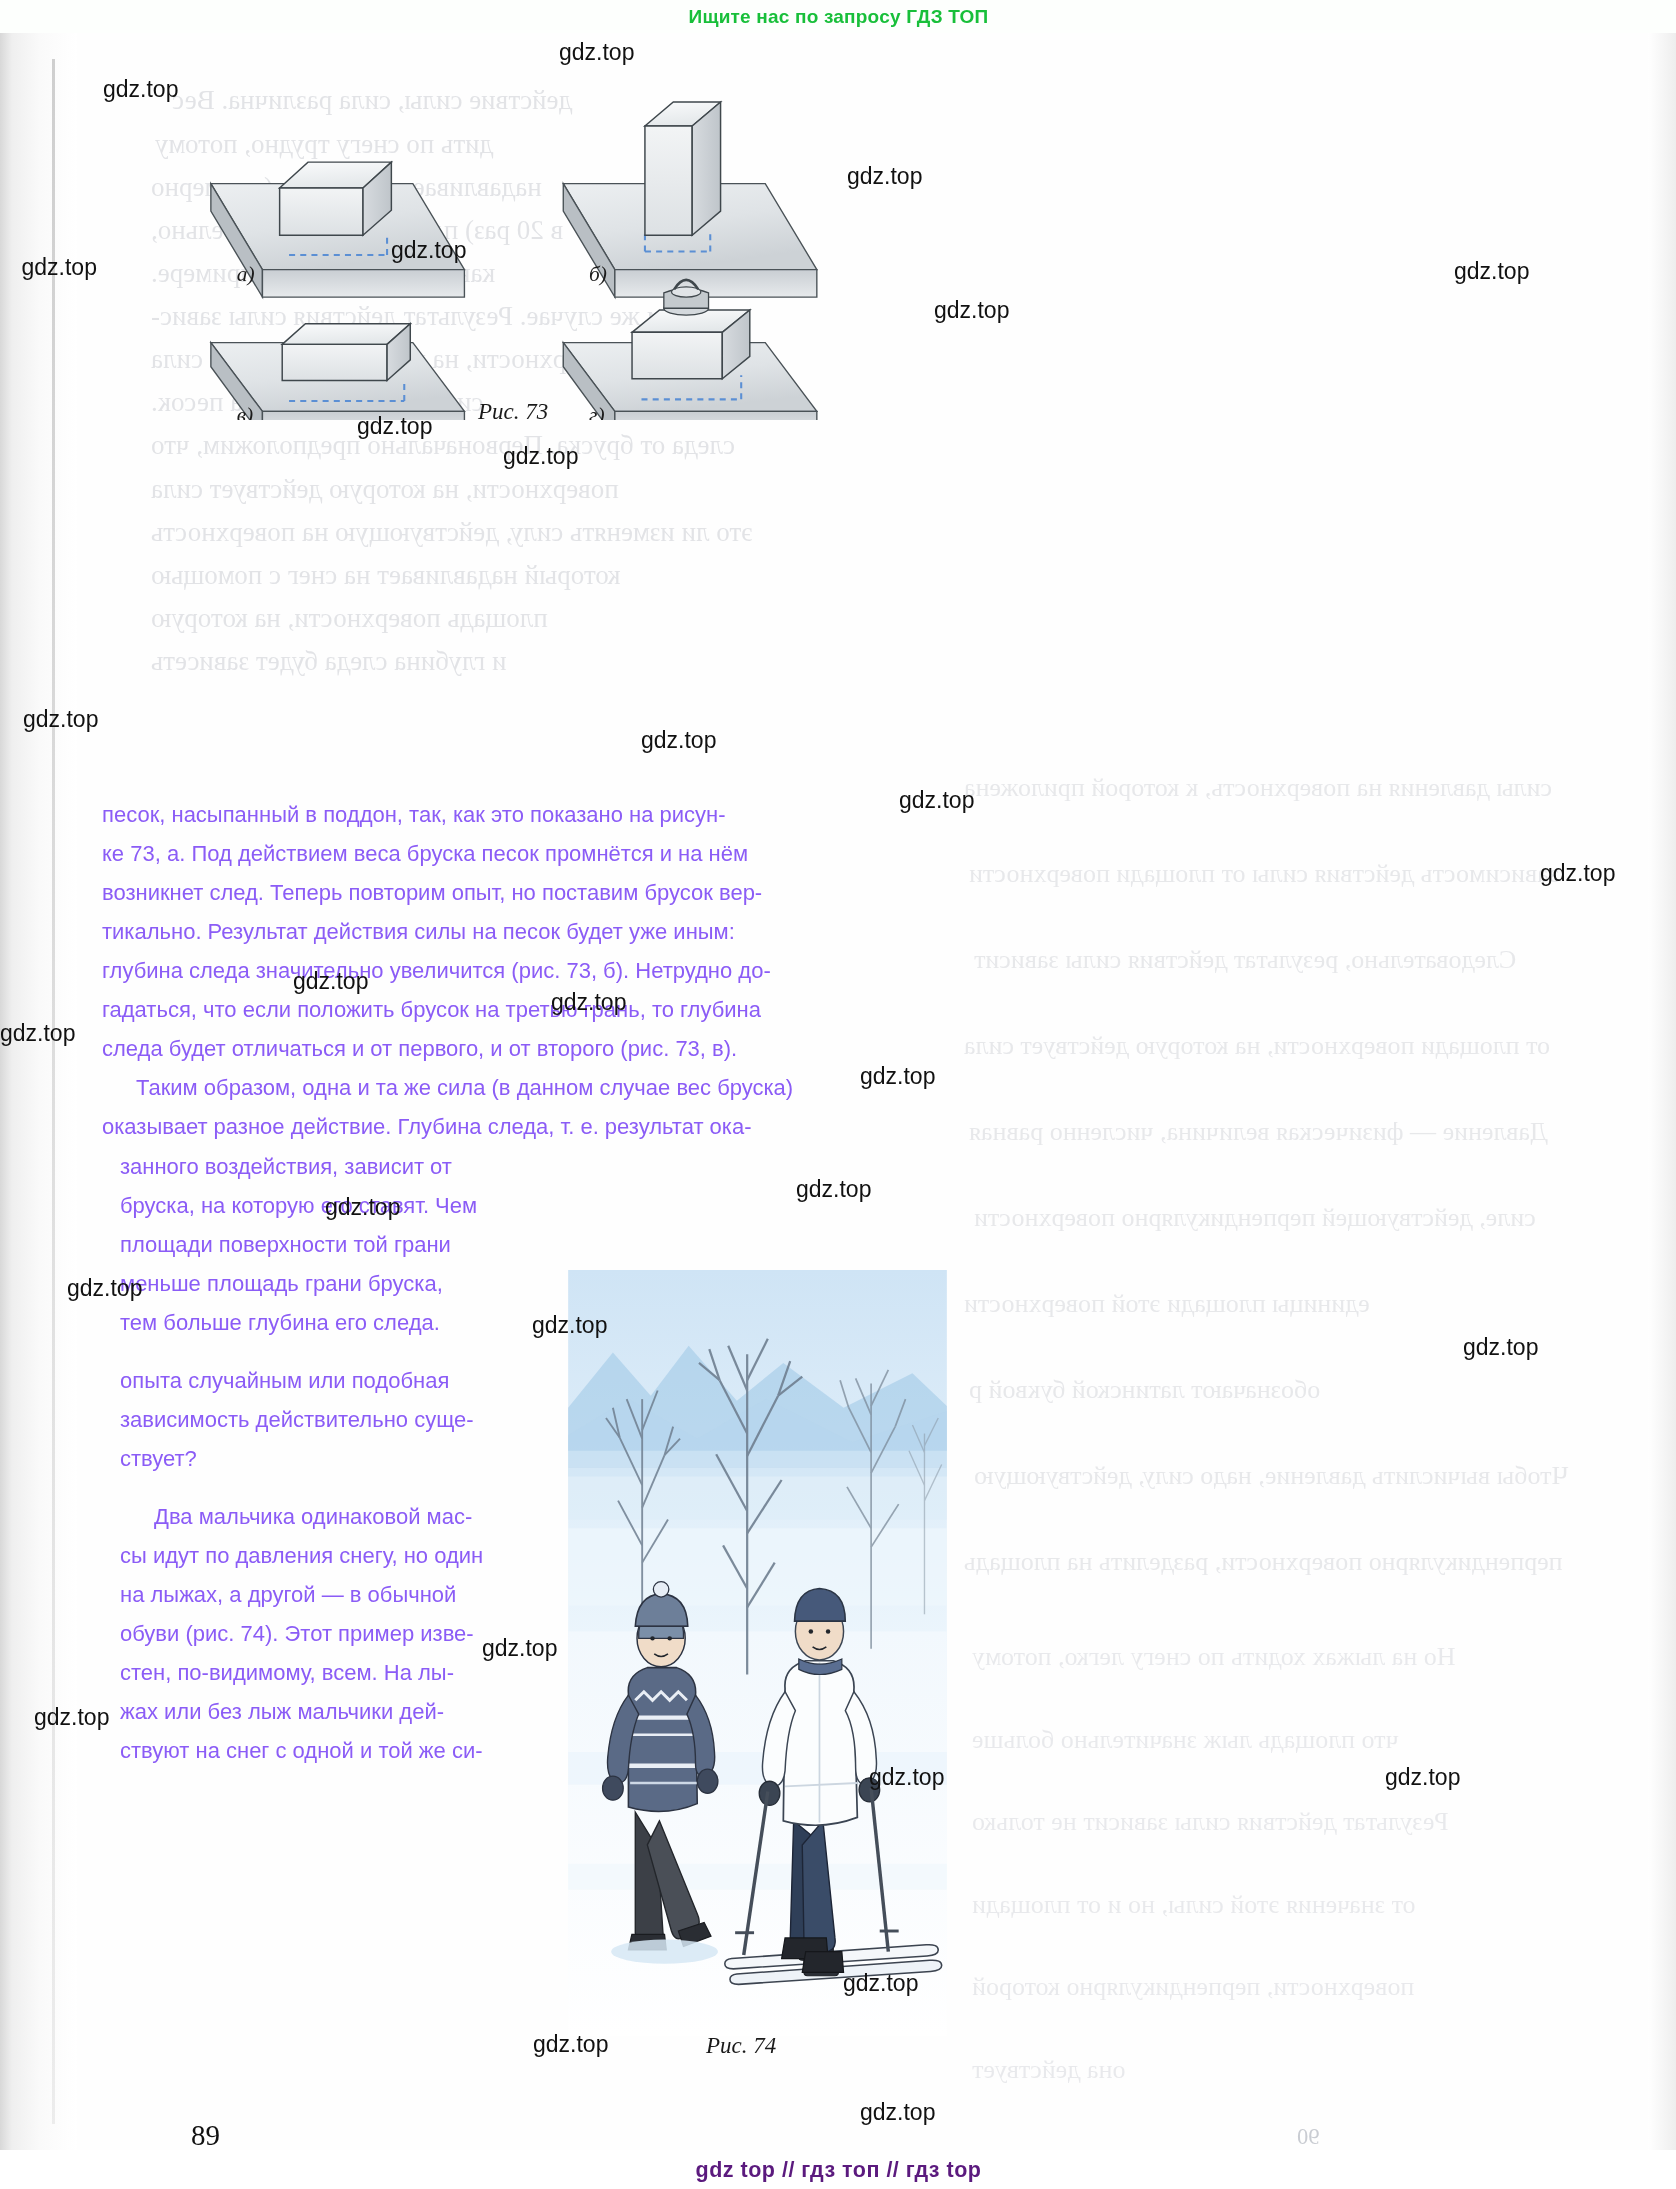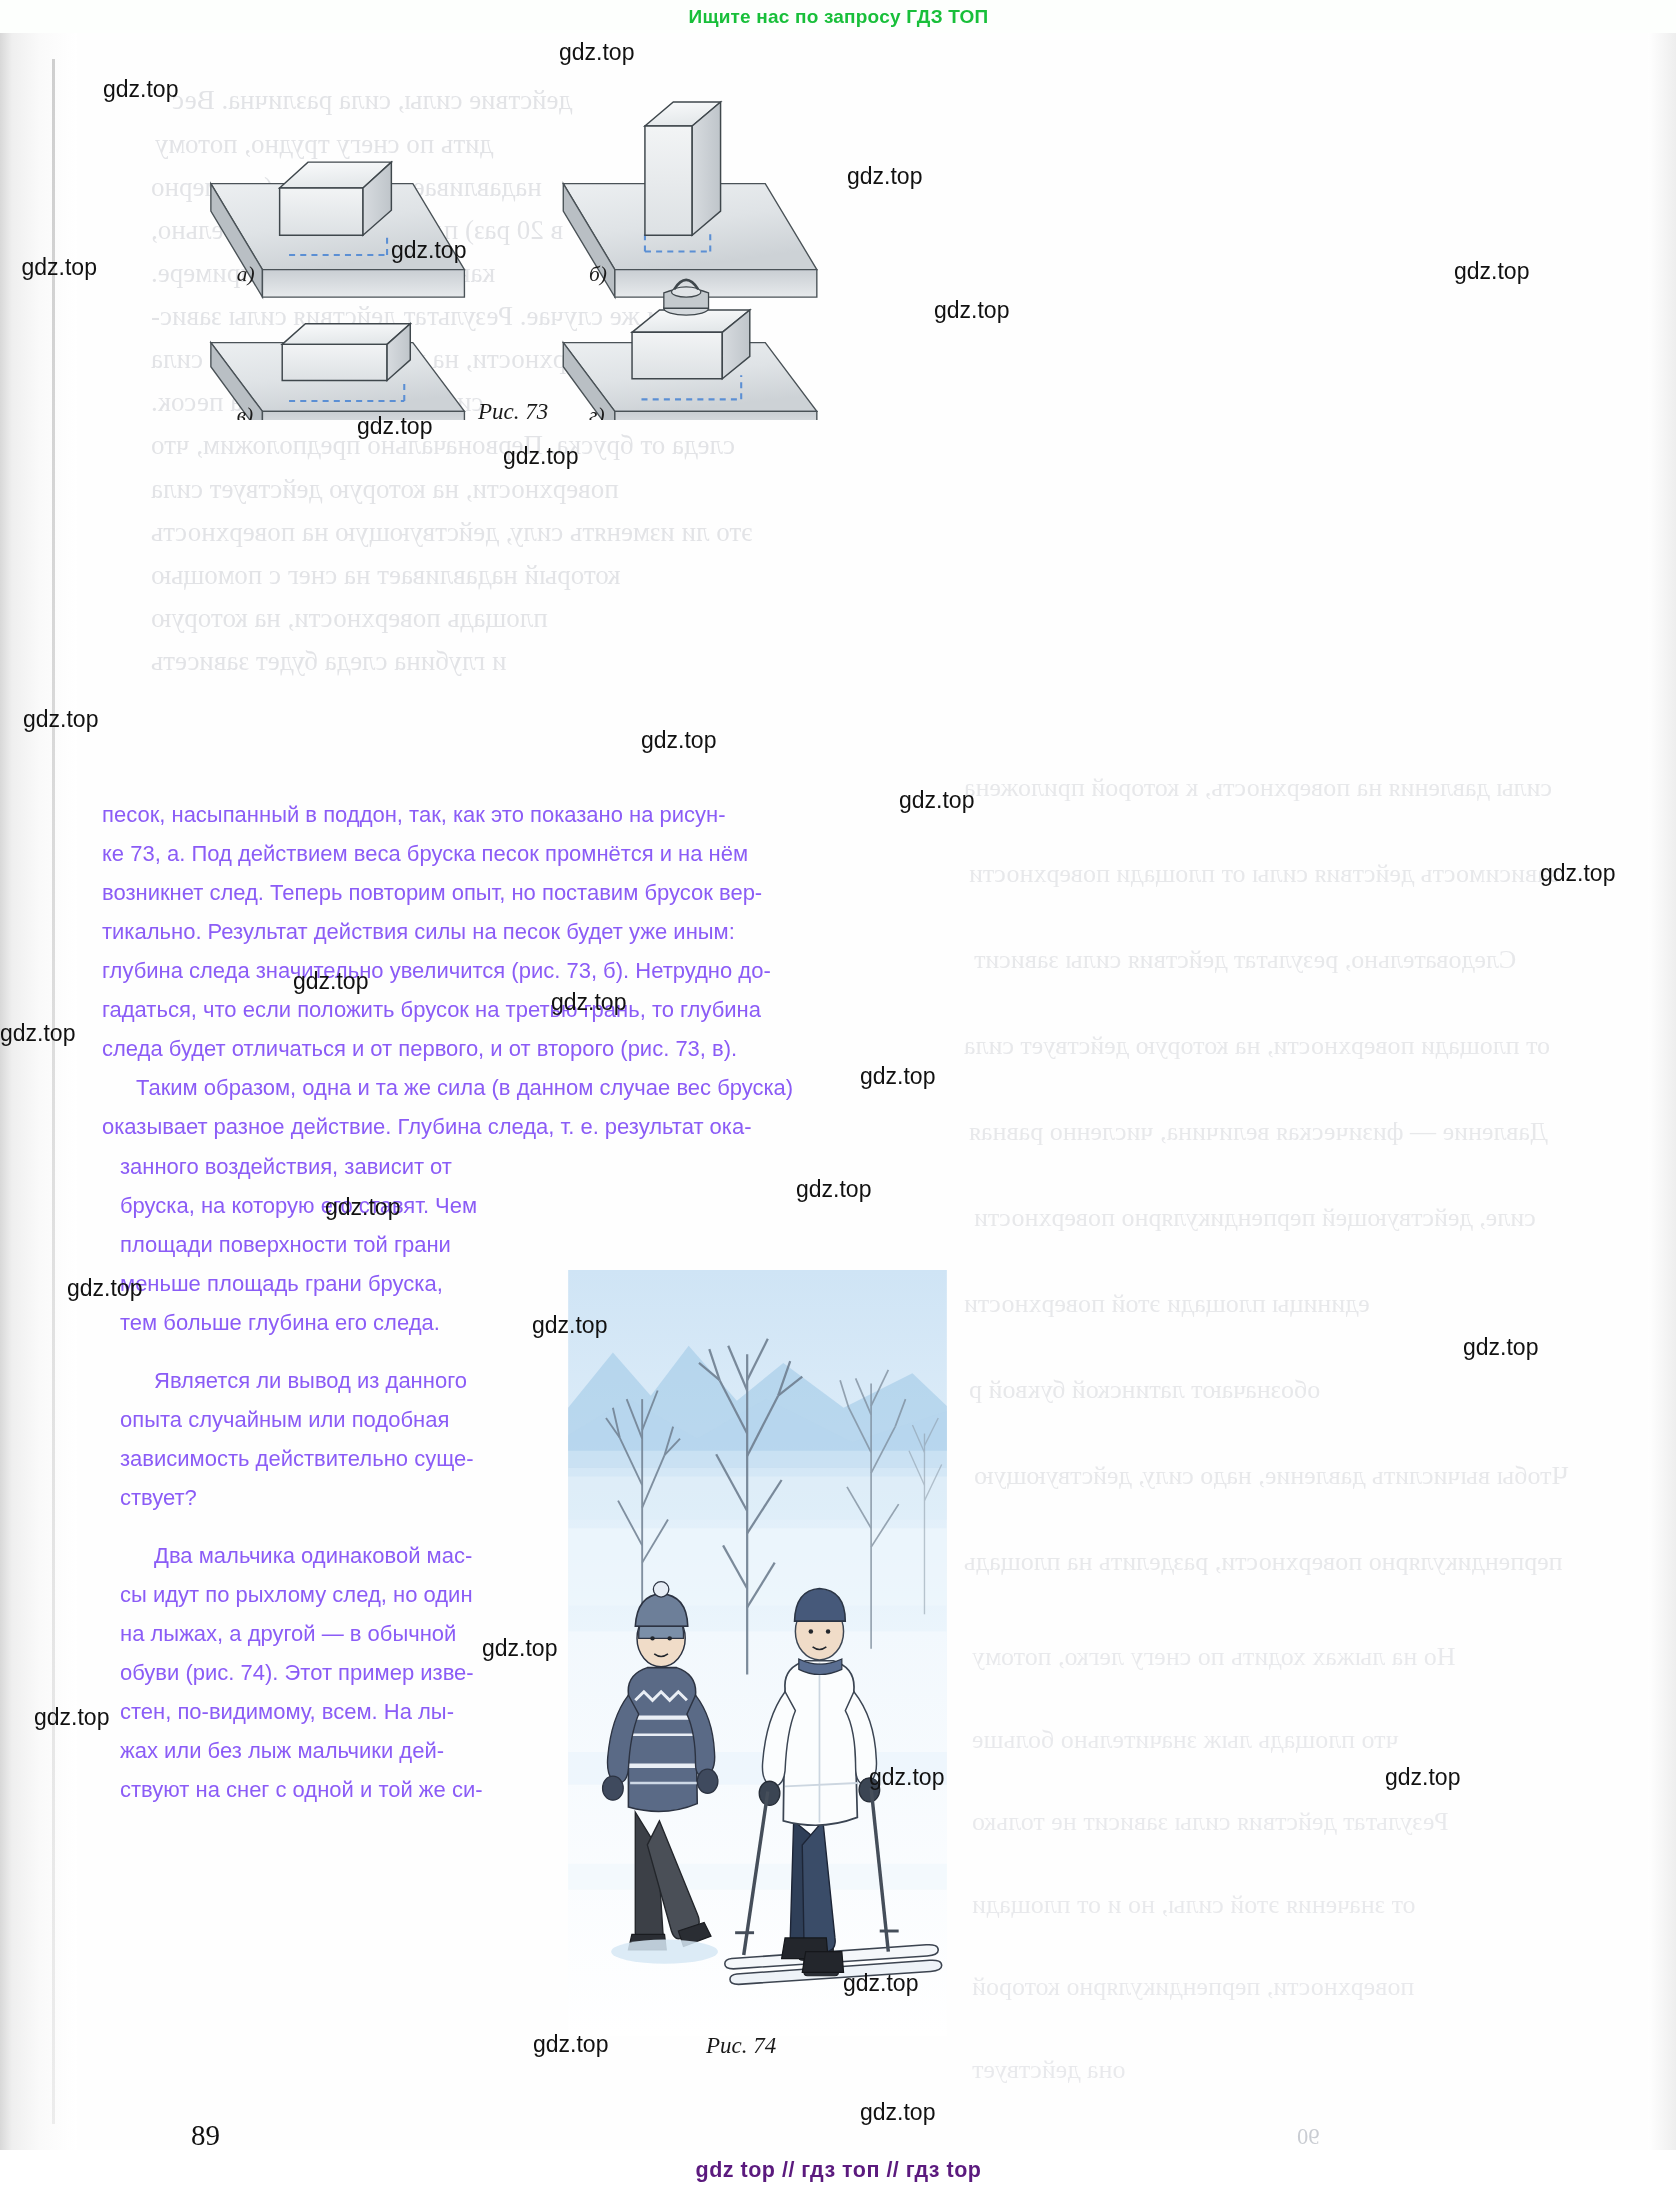--- a/index.html
+++ b/index.html
@@ -276,29 +276,28 @@
 
   <div class="body-text p-left">
     <p>занного воздействия, зависит от</p>
     <p>бруска, на которую его ставят. Чем</p>
     <p>площади поверхности той грани</p>
     <p>меньше площадь грани бруска,</p>
     <p>тем больше глубина его следа.</p>
 
     <div class="gap"></div>
 
-    <p class="ind">Является ли вывод из данного</p>
     <p>опыта случайным или подобная</p>
     <p>зависимость действительно суще-</p>
     <p>ствует?</p>
 
     <div class="gap"></div>
 
     <p class="ind">Два мальчика одинаковой мас-</p>
-    <p>сы идут по рыхлому след, но один</p>
+    <p>сы идут по давления снегу, но один</p>
     <p>на лыжах, а другой — в обычной</p>
     <p>обуви (рис. 74). Этот пример изве-</p>
     <p>стен, по-видимому, всем. На лы-</p>
     <p>жах или без лыж мальчики дей-</p>
     <p>ствуют на снег с одной и той же си-</p>
   </div>
 
   <div class="fig74">
     <svg width="379" height="766" viewBox="0 0 440 890" xmlns="http://www.w3.org/2000/svg">
       <defs>

